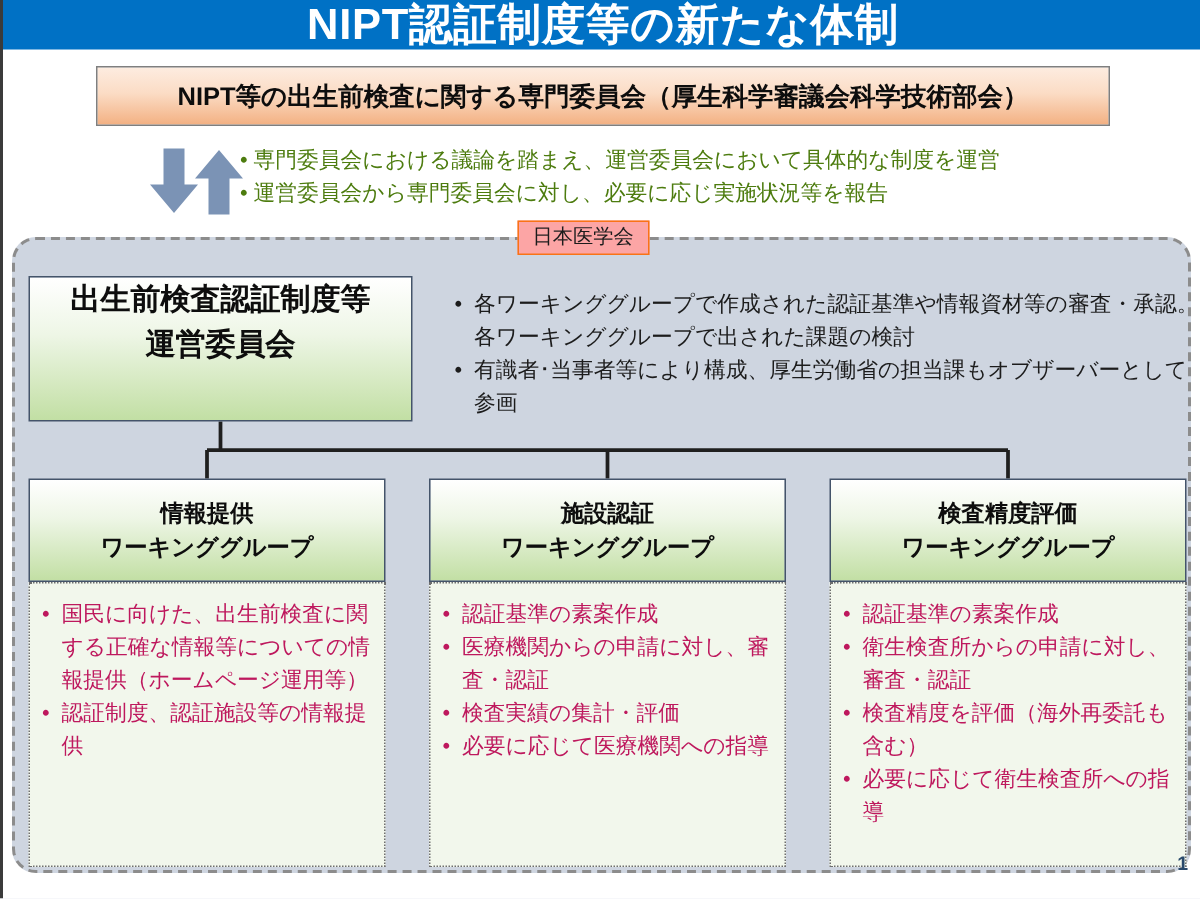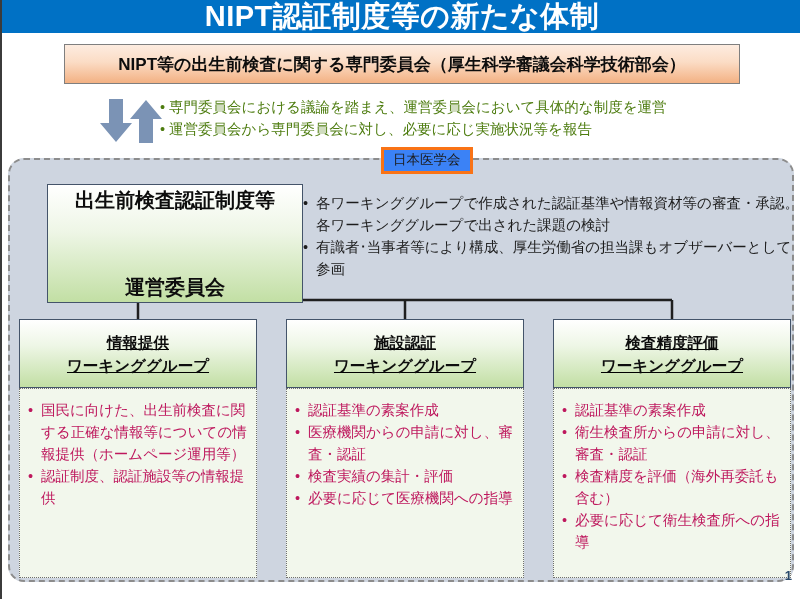--- a/index.html
+++ b/index.html
@@ -88,52 +88,50 @@
     width: 786px; height: 424px;
     box-sizing: border-box;
     background: #ced5e0;
     border: 2px dashed #8c8c8c;
     border-radius: 16px;
   }
   .jma-label {
     position: absolute;
     left: 343px; top: 147px;
     padding: 1px 9px 2px 9px;
-    background: #3b82f6;
-    border: 3px solid #f97316;
+    background: #fca5a5;
+    border: 1px solid #f97316;
     font-size: 13.5px;
     color: #1c1c1c;
     white-space: nowrap;
     z-index: 6;
-    margin-left: 36px;
   }
 
   
   .connectors {
     position: absolute;
     left: 0; top: 0;
     width: 800px; height: 599px;
     pointer-events: none;
     z-index: 2;
   }
 
   
   .steering-box {
     position: absolute;
     left: 17px; top: 184px;
-    width: 256px; height: 119px;
+    width: 256px; height: 97px;
     box-sizing: border-box;
     border: 1.5px solid #44546a;
     background: linear-gradient(to bottom, #ffffff 0%, #eef6e6 40%, #c2dfa4 100%);
     display: flex;
     flex-direction: column;
     align-items: center;
-    justify-content: space-between;
+    justify-content: flex-start;
     z-index: 3;
-    margin-left: 28px;
   }
   .steering-box .s-line {
     font-size: 20px;
     font-weight: bold;
     color: #0d0d0d;
     line-height: 30px;
     white-space: nowrap;
   }
 
   .steering-bullets {
@@ -192,21 +190,21 @@
   }
   .wg-body .wb-item::before {
     content: "\2022";
     position: absolute;
     left: 1px; top: 0;
   }
 
   #wg-0 { left: 17px;  top: 319px; width: 238px; }
   #wg-1 { left: 284px; top: 319px; width: 238px; }
   #wg-2 { left: 551px; top: 319px; width: 238px; }
-  .wg-head  { width: 100%; height: 69px; text-decoration: underline; }
+  .wg-head  { width: 100%; height: 69px; }
   .wg-body  { width: 100%; height: 190px; }
 
   
   .page-number {
     position: absolute;
     right: 8px; bottom: 16px;
     font-size: 13px;
     font-weight: bold;
     color: #2a4a6b;
     z-index: 8;

